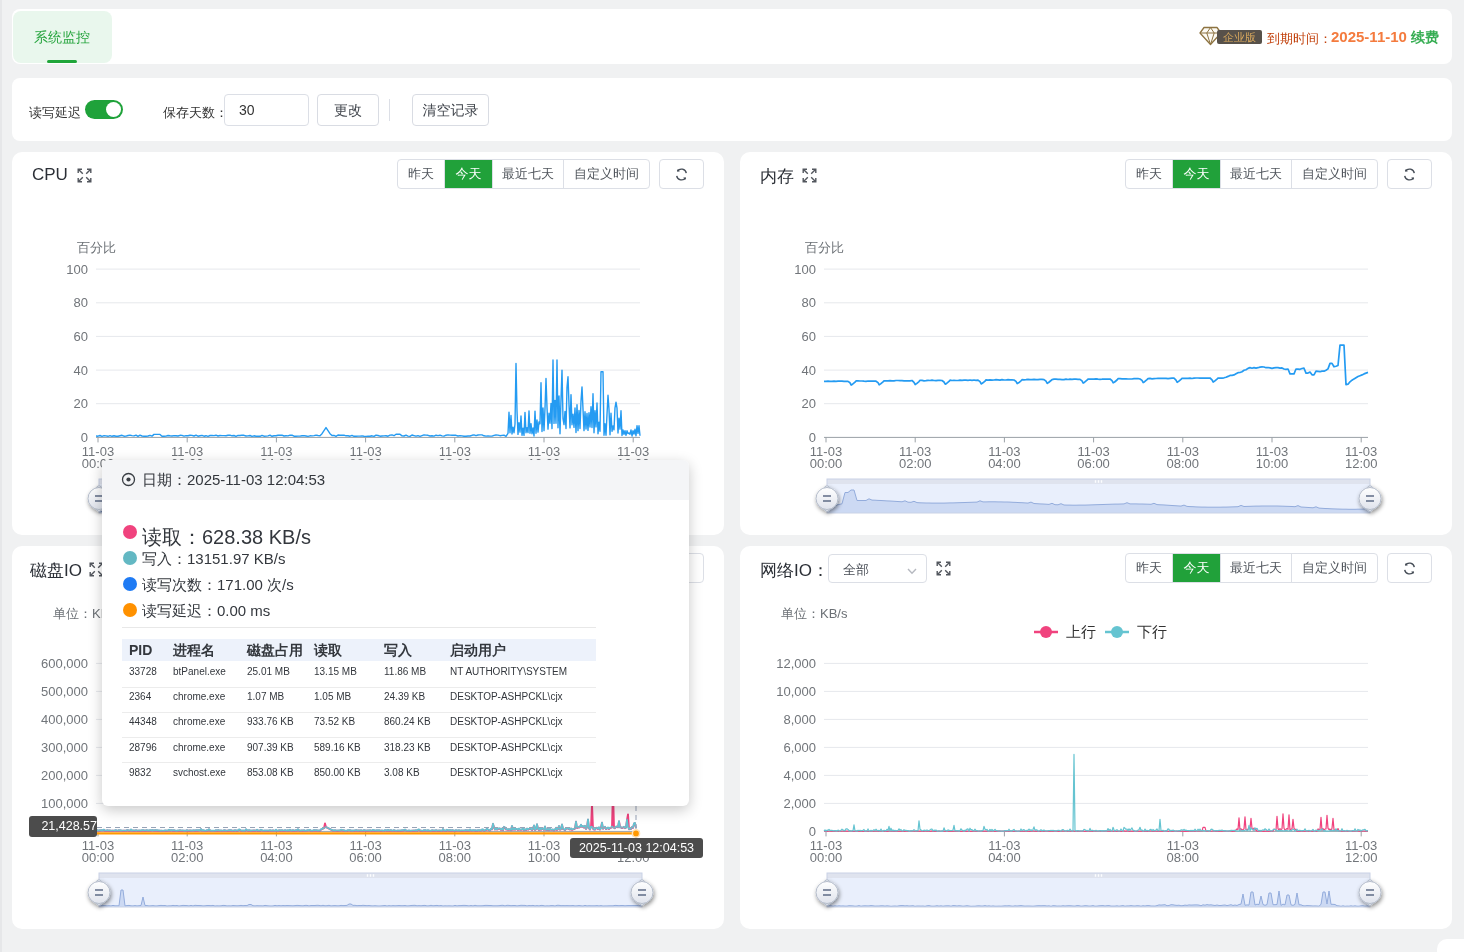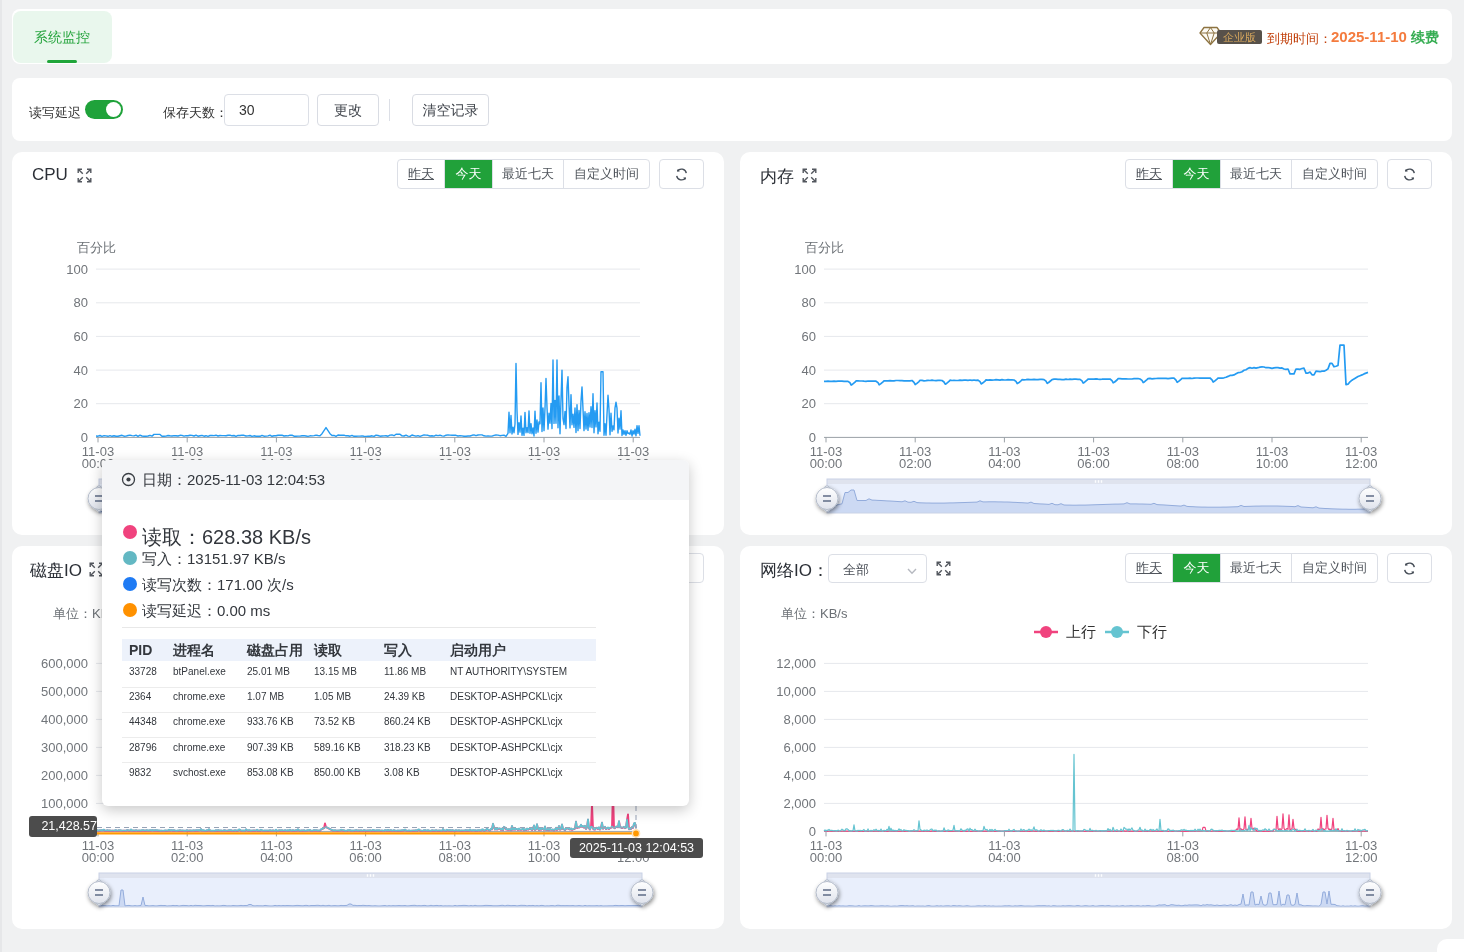--- a/index.html
+++ b/index.html
@@ -1,21 +1,21 @@
 <!DOCTYPE html>
 <html><head><meta charset="utf-8">
 <style>
 * { margin:0; padding:0; box-sizing:border-box; }
 html,body { width:1464px; height:952px; background:#f0f1f2; font-family:"Liberation Sans",sans-serif; overflow:hidden; position:relative; }
 .abs { position:absolute; }
 .card { position:absolute; background:#fff; border-radius:10px; }
 .ctitle { position:absolute; font-size:17px; color:#2b2f36; }
 .bgroup { position:absolute; top:7px; height:30px; display:flex; border:1px solid #dcdfe6; border-radius:4px; overflow:hidden; background:#fff; }
 .bseg { font-size:13px; color:#51565d; display:flex; align-items:center; justify-content:center; border-right:1px solid #dcdfe6; white-space:nowrap; overflow:hidden; }
-.bseg:nth-child(1) { width:47px;text-decoration:underline; } .bseg:nth-child(2) { width:48px; } .bseg:nth-child(3) { width:71px; } .bseg:nth-child(4) { width:85px; }
+.bseg:nth-child(1) { width:47px; } .bseg:nth-child(2) { width:48px; } .bseg:nth-child(3) { width:71px; } .bseg:nth-child(4) { width:85px; }
 .blast { border-right:none; }
 .bact { background:#21a13a; color:#fff; }
 .brefresh { position:absolute; top:7px; width:45px; height:30px; border:1px solid #dcdfe6; border-radius:4px; display:flex; align-items:center; justify-content:center; background:#fff; }
 .chart { position:absolute; left:0; top:0; }
 .tth { font-size:14px; font-weight:bold; color:#33373d; white-space:nowrap; }
 .ttr { font-size:10px; color:#33373d; white-space:nowrap; }
 svg text { font-family:"Liberation Sans",sans-serif; }
 </style></head>
 <body>
 <div class="abs" style="left:0;top:0;width:2px;height:952px;background:#e6e7e9"></div>

